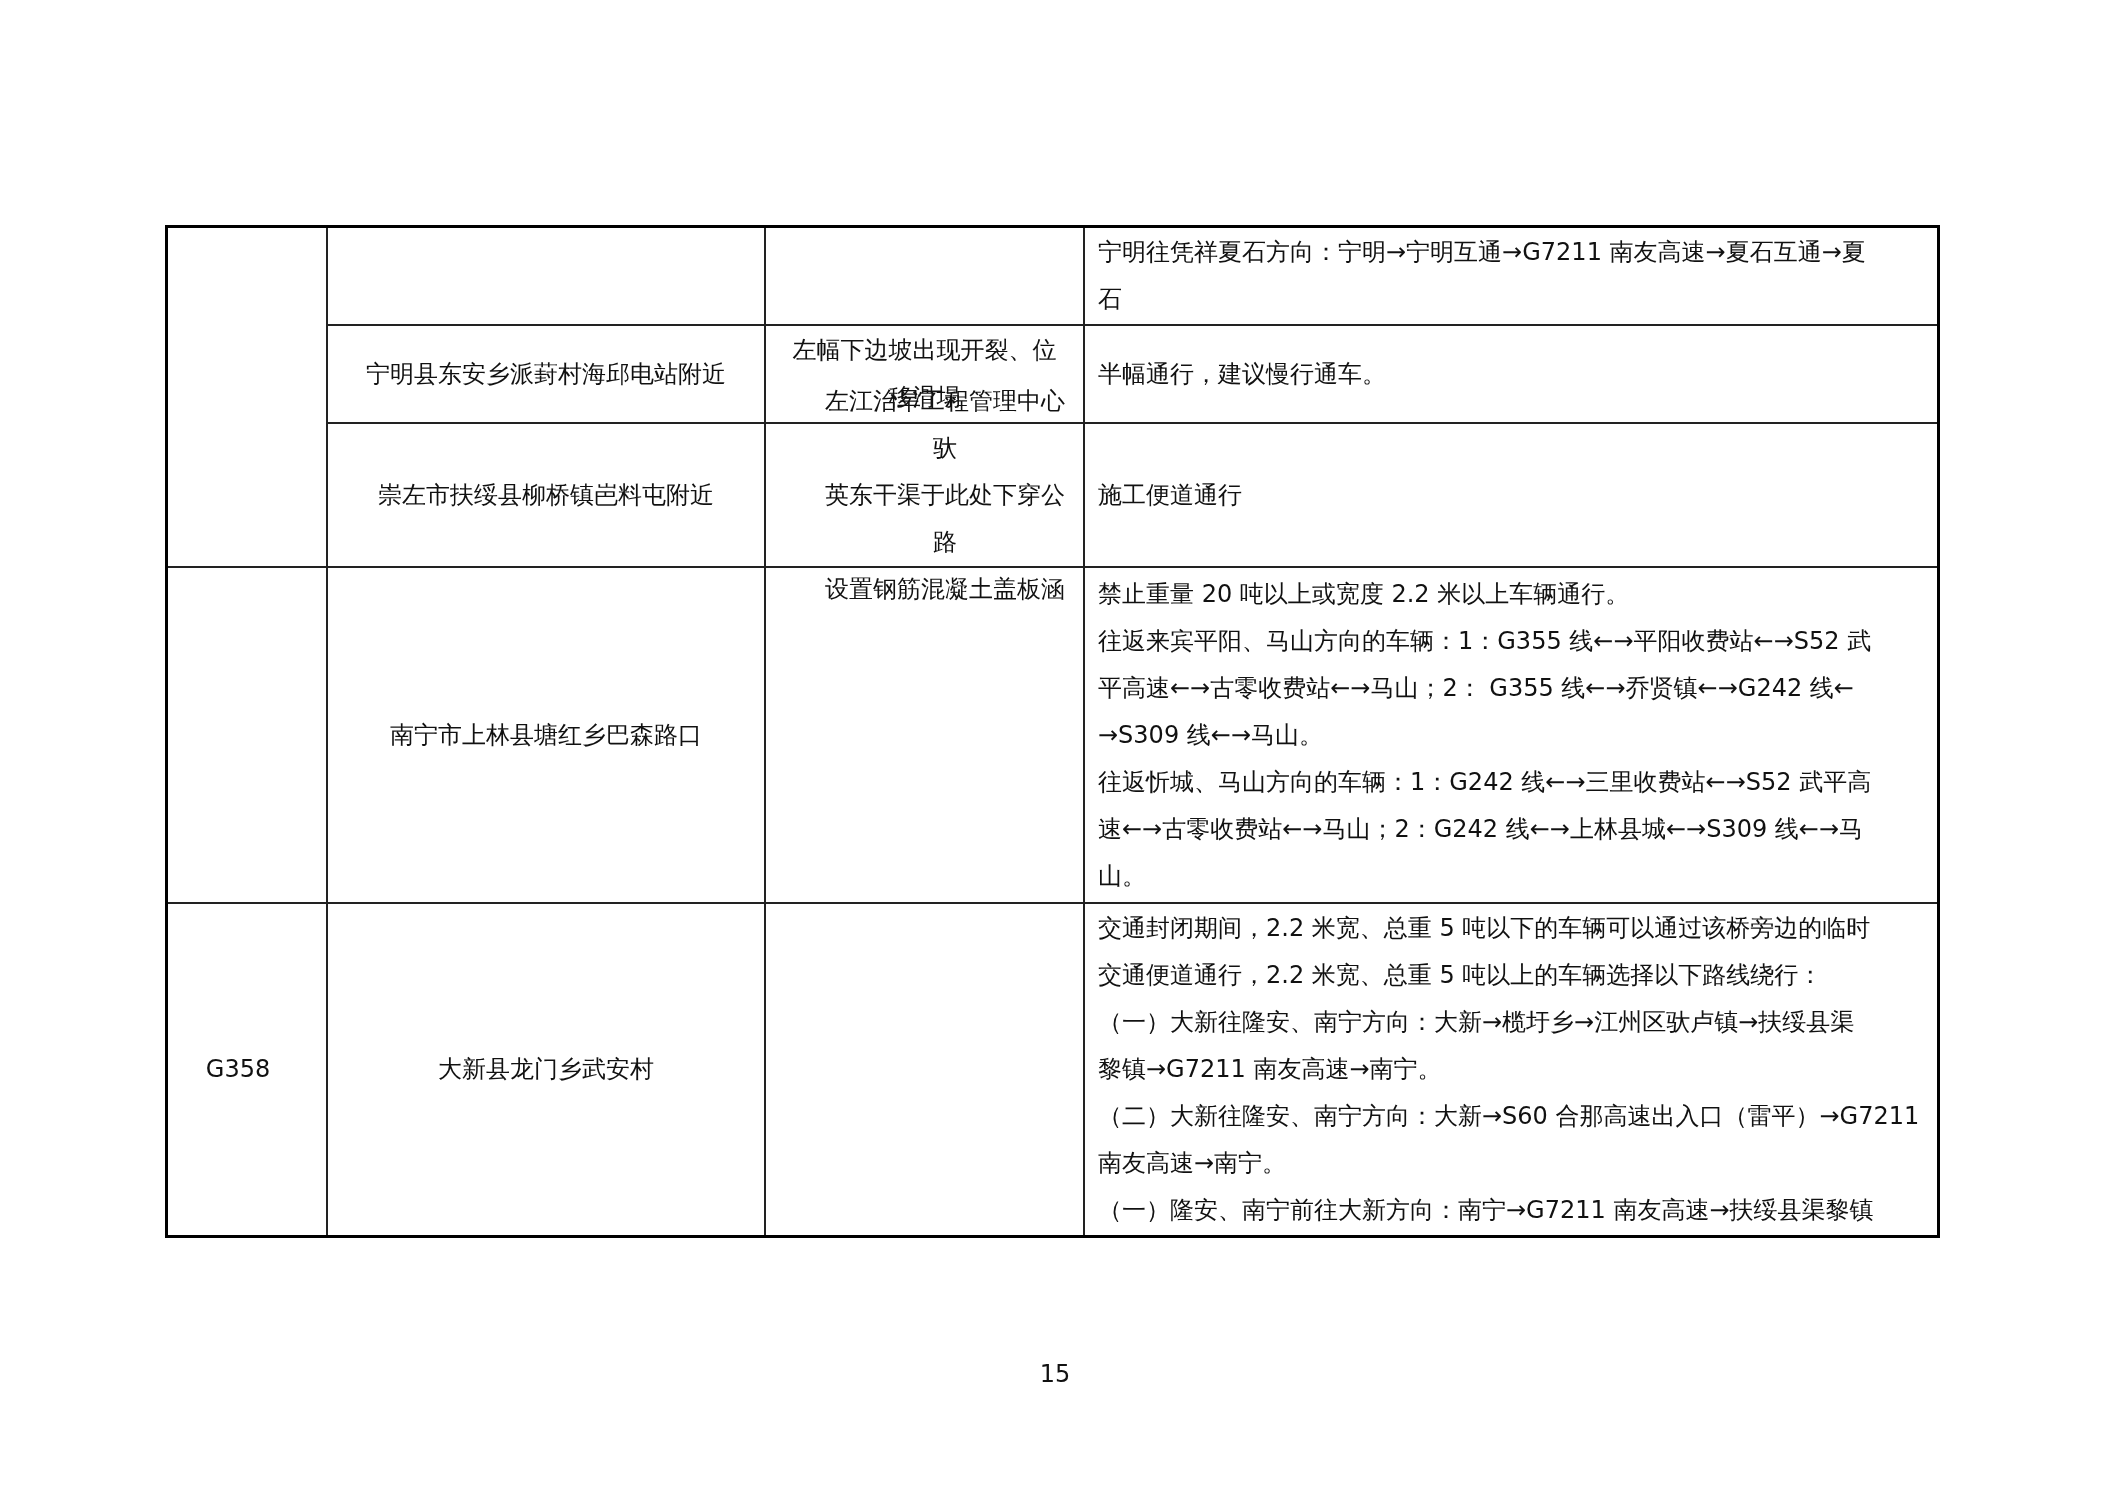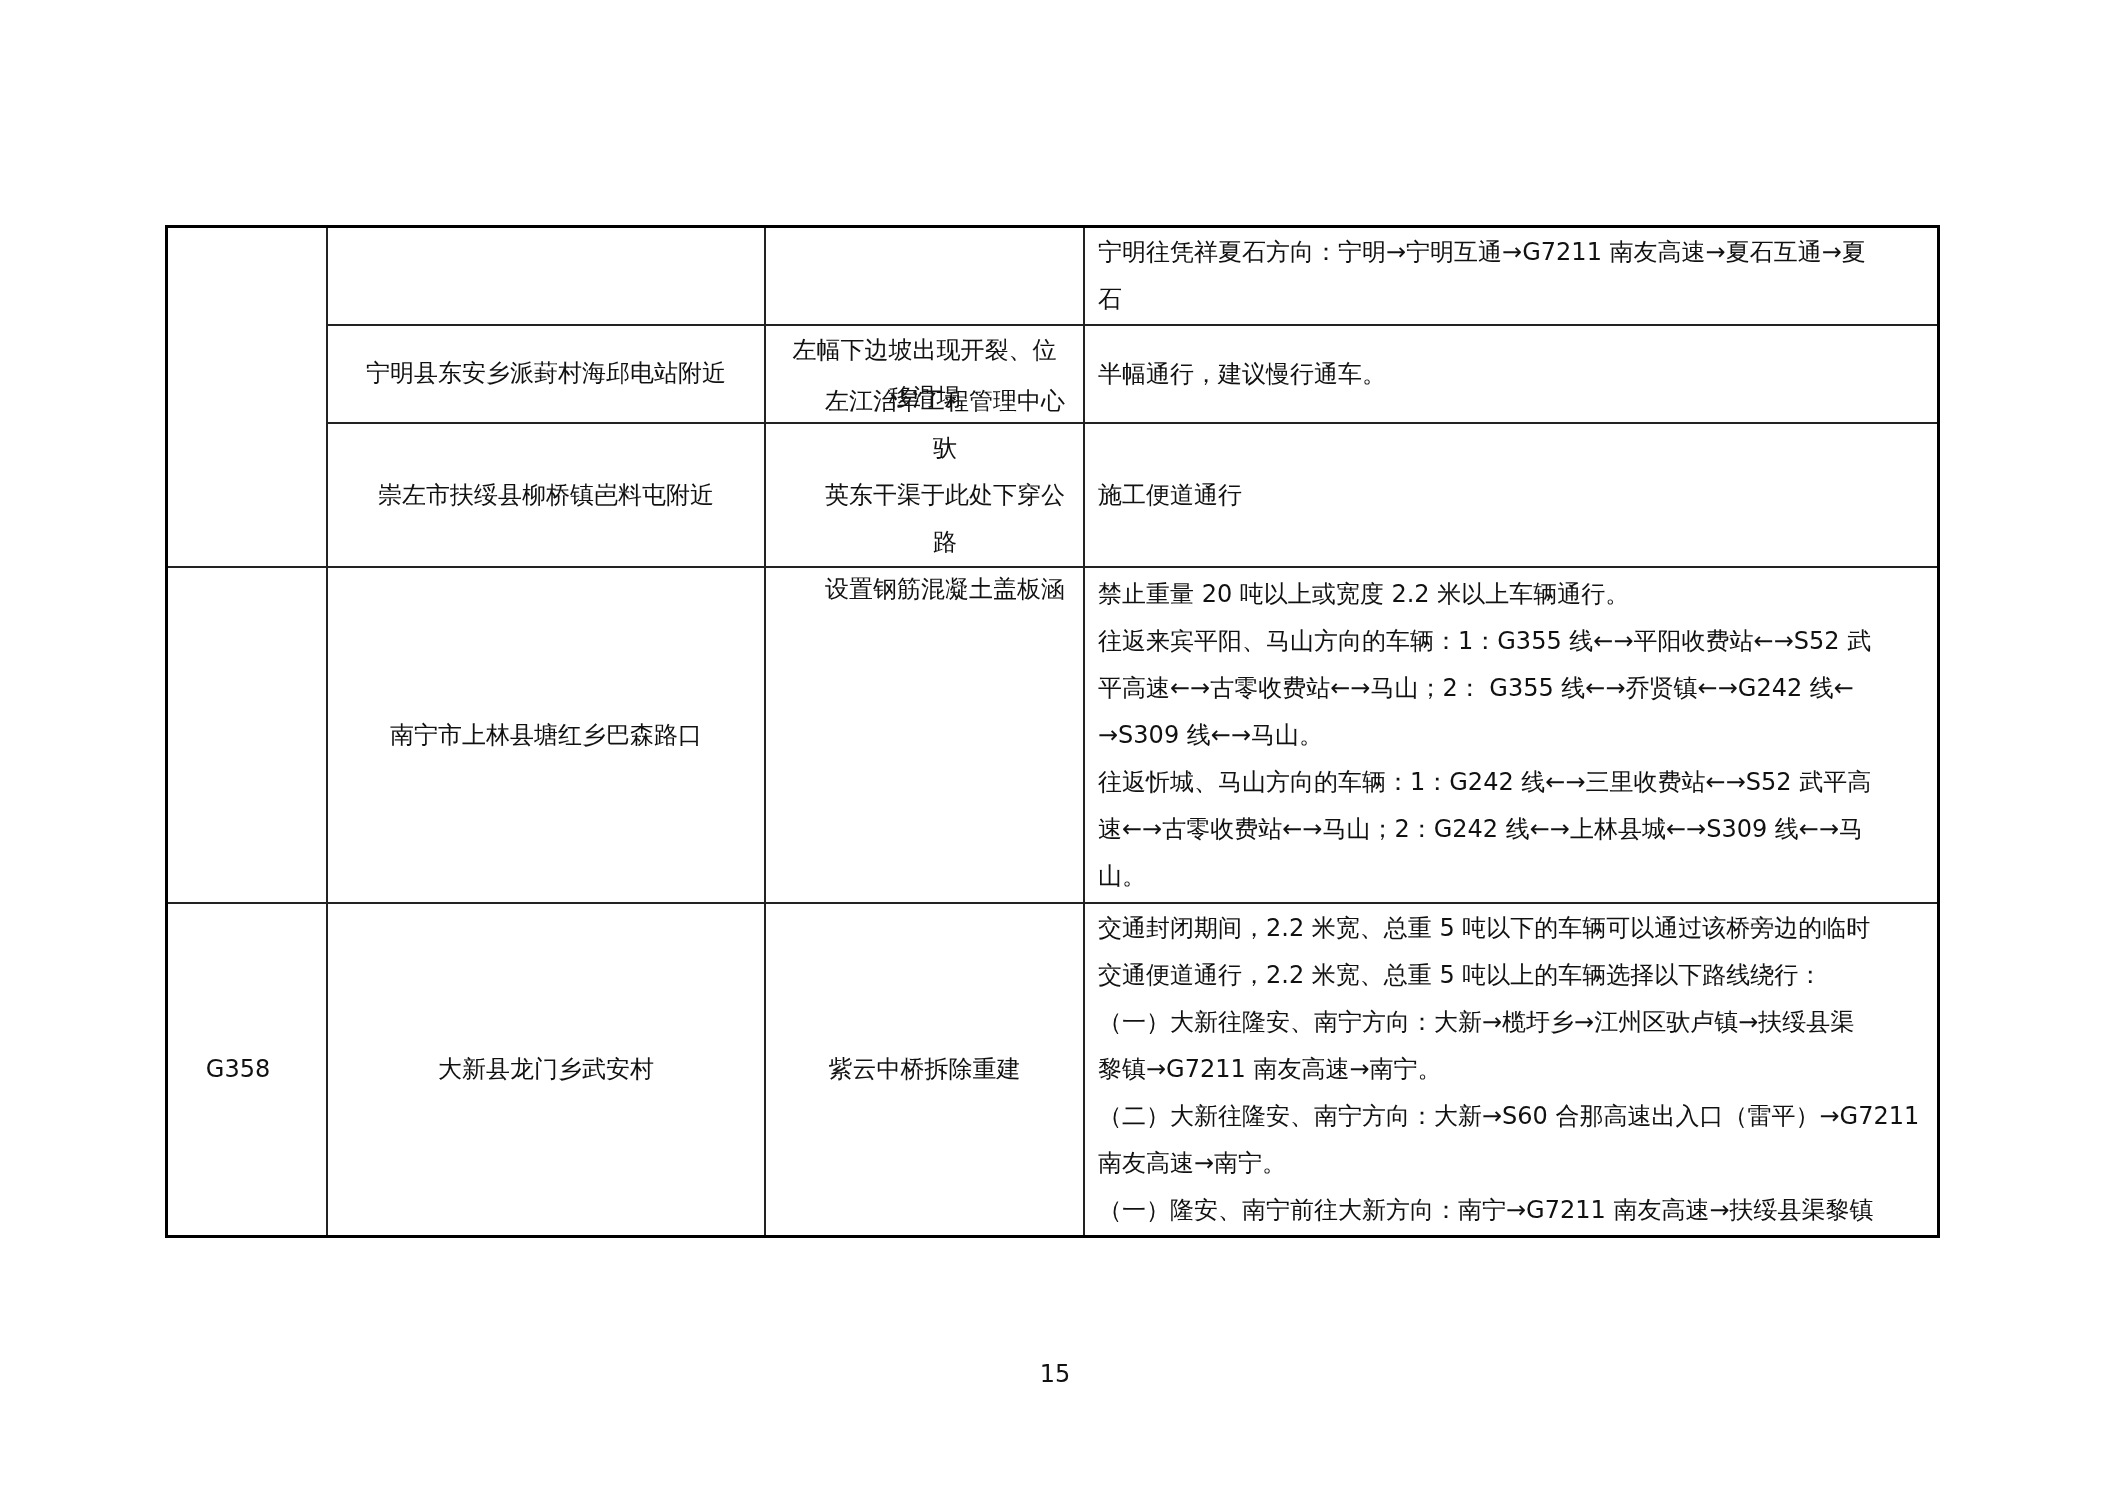--- a/index.html
+++ b/index.html
@@ -39,21 +39,21 @@
     <div></div>
   </div>
   <div class="cell center" style="left:598px; top:0; width:317px; height:96px;">
     <div></div>
   </div>
   <div class="cell left" style="left:917px; top:0; width:852px; height:96px;">
     <div>宁明往凭祥夏石方向：宁明→宁明互通→G7211 南友高速→夏石互通→夏
 石</div>
   </div>
 
-  <div class="cell center" style="left:160px; top:98px; width:436px; height:96px;font-family:Liberation Mono, monospace;">
+  <div class="cell center" style="left:160px; top:98px; width:436px; height:96px;">
     <div>宁明县东安乡派葑村海邱电站附近</div>
   </div>
   <div class="cell center narrow" style="left:598px; top:98px; width:317px; height:96px;">
     <div style="white-space:pre-line;">左幅下边坡出现开裂、位
 移滑塌</div>
   </div>
   <div class="cell left" style="left:917px; top:98px; width:852px; height:96px;">
     <div>半幅通行，建议慢行通车。</div>
   </div>
 
@@ -81,23 +81,20 @@
 速←→古零收费站←→马山；2：G242 线←→上林县城←→S309 线←→马
 山。</div>
   </div>
 
   <div class="cell center" style="left:0; top:676px; width:140px; height:331px;">
     <div>G358</div>
   </div>
   <div class="cell center" style="left:160px; top:676px; width:436px; height:331px;">
     <div>大新县龙门乡武安村</div>
   </div>
-  <div class="cell center" style="left:598px; top:676px; width:317px; height:331px;">
-    <div>紫云中桥拆除重建</div>
-  </div>
   <div class="cell left" style="left:917px; top:676px; width:852px; height:331px; overflow:hidden;">
     <div style="white-space:pre;">交通封闭期间，2.2 米宽、总重 5 吨以下的车辆可以通过该桥旁边的临时
 交通便道通行，2.2 米宽、总重 5 吨以上的车辆选择以下路线绕行：
 （一）大新往隆安、南宁方向：大新→榄圩乡→江州区驮卢镇→扶绥县渠
 黎镇→G7211 南友高速→南宁。
 （二）大新往隆安、南宁方向：大新→S60 合那高速出入口（雷平）→G7211
 南友高速→南宁。
 （一）隆安、南宁前往大新方向：南宁→G7211 南友高速→扶绥县渠黎镇</div>
   </div>
 </div>

